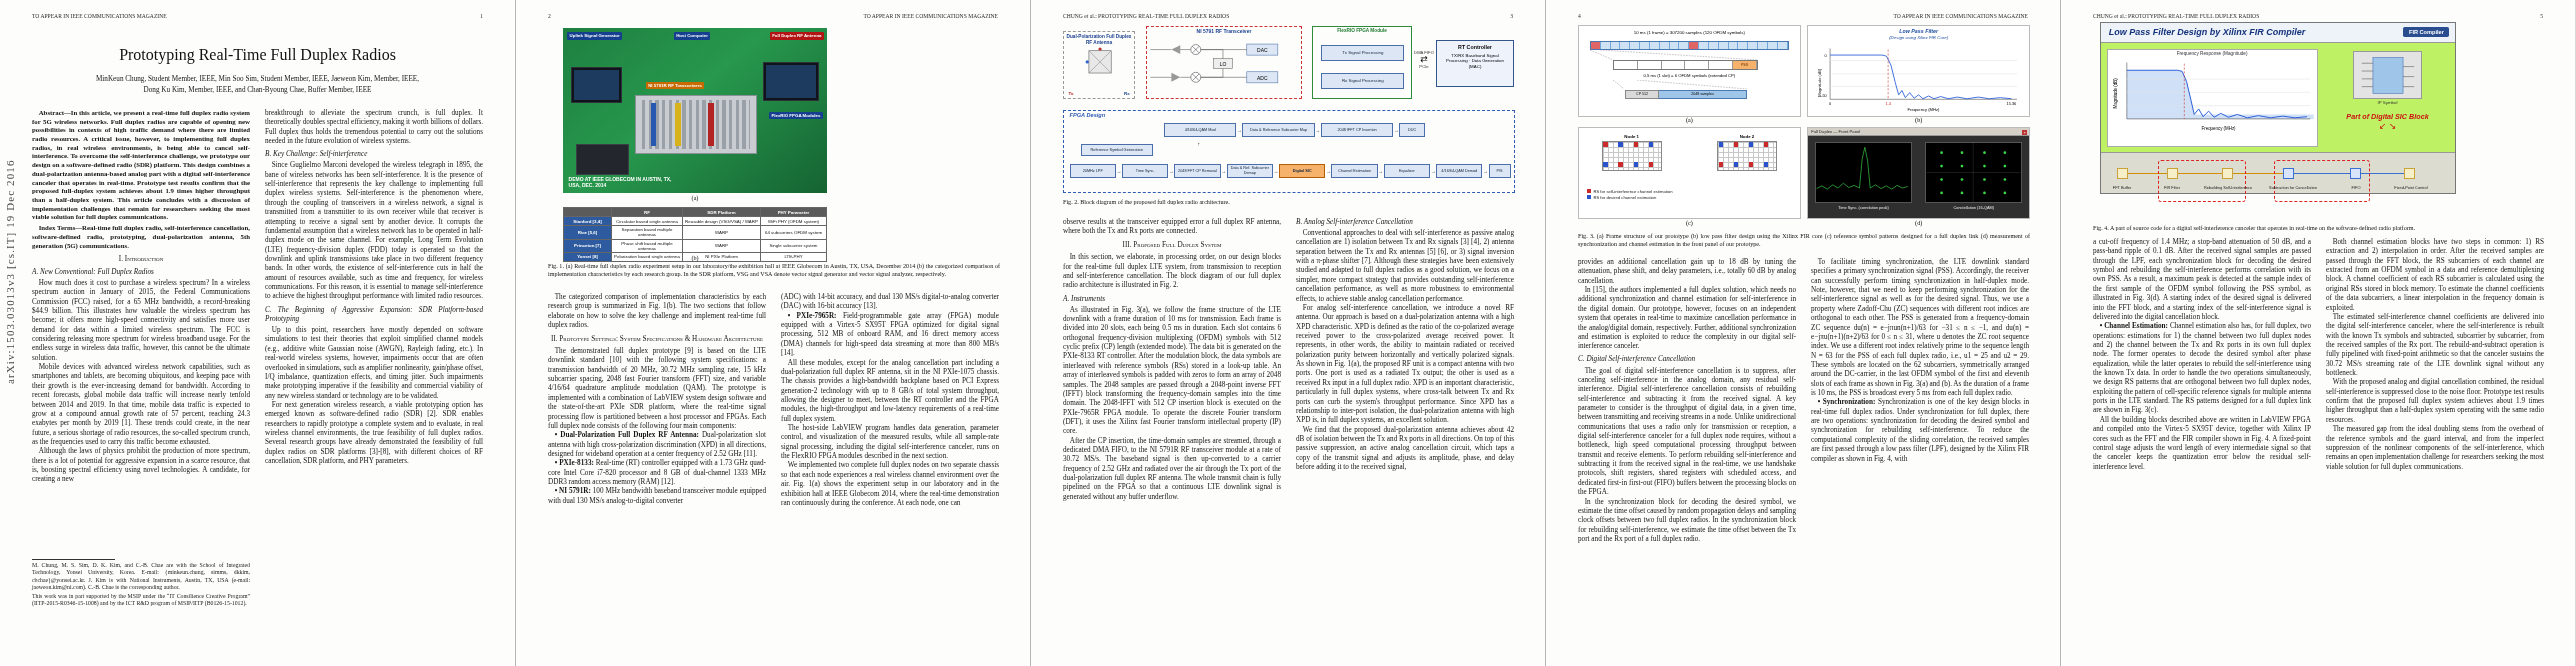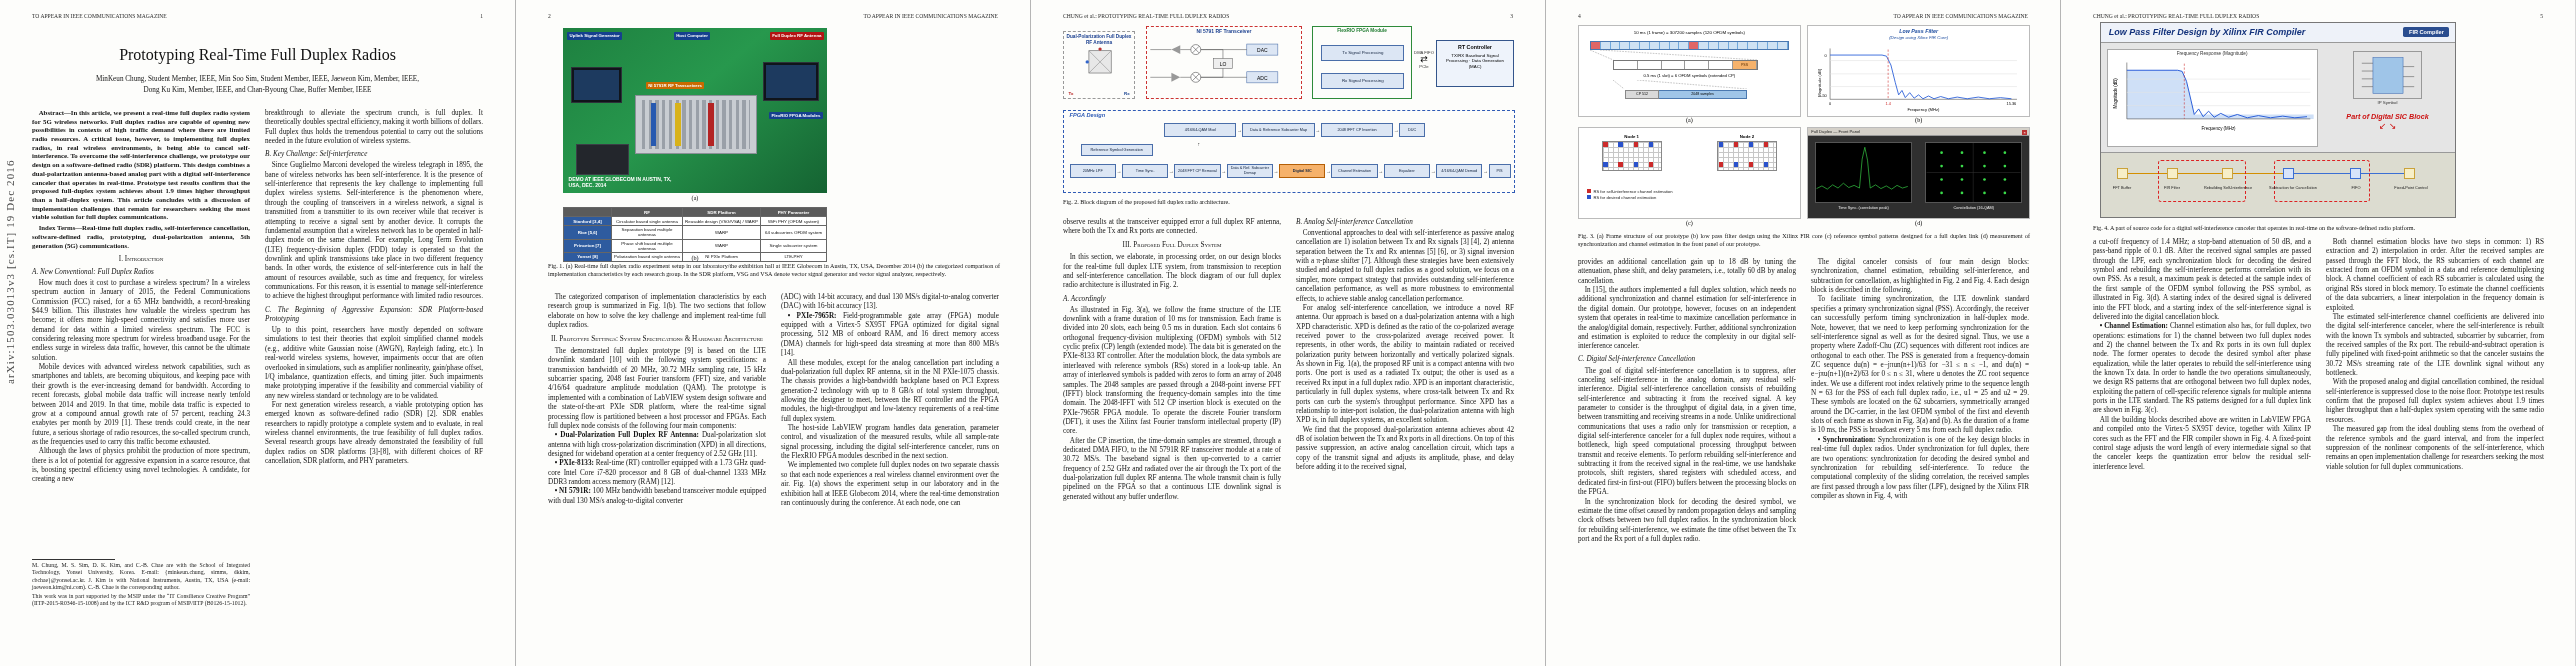--- a/index.html
+++ b/index.html
@@ -89,21 +89,21 @@
   .rs { position:absolute; width:4.4px; height:4.4px; }
   .rsr { background:#cc2a2a; } .rsb { background:#2a52cc; }
   .legrow { font-size:4.2px; color:#222; margin:1.1px 0 0 7.8px; }
   .legsq { display:inline-block; width:4.4px; height:4.4px; margin-right:2.2px; vertical-align:-0.6px; }
   .d-head { position:absolute; top:0; left:0; right:0; height:7.8px; background:#d4d0c8; border-bottom:0.6px solid #999; font-size:4.2px; line-height:7.8px; padding-left:2.8px; color:#222; }
   .wbtn { position:absolute; right:1.7px; top:1.1px; width:5.6px; height:5.6px; background:#b33; color:#fff; font-size:3.9px; line-height:5.6px; text-align:center; }
   .d-body { position:absolute; top:7.8px; left:0; right:0; bottom:0; background:#2f2f2f; }
   .d-cap { position:absolute; color:#eee; font-size:3.9px; text-align:center; width:97px; }
 
   
-  .fig4 { position:absolute; left:39px; top:22px; width:356px; height:196px; border:0.8px solid #777; background:#e5e5e5; }
+  .fig4 { position:absolute; left:39px; top:22px; width:356px; height:172px; border:0.8px solid #777; background:#bef264; }
   .f4titlebar { position:absolute; top:0; left:0; right:0; height:20px; background:#eef2f9; border-bottom:0.6px solid #999; }
   .f4title { position:absolute; left:7.8px; top:4.4px; font:bold italic 9px "Liberation Sans",sans-serif; color:#14337c; }
   .f4tab { position:absolute; right:5.6px; top:3.9px; background:#2a4d8f; color:#fff; font:bold 5.6px "Liberation Sans",sans-serif; padding:2.2px 5.6px; border-radius:1.7px; }
   .f4plotwrap { position:absolute; left:5.6px; top:25.6px; width:211px; height:98px; border:0.6px solid #aaa; background:#fff; }
   .f4ptitle { text-align:center; font-size:4.7px; color:#333; margin-top:1.7px; }
   .f4side { position:absolute; left:223px; top:25.6px; width:127px; height:98px; }
   .ipbox { width:69px; height:48px; background:#e3e3e3; border:0.6px solid #999; margin:2.2px auto 0; position:relative; }
   .iplab { text-align:center; font-size:4.4px; color:#333; margin-top:1.1px; }
   .siclabel { color:#c11; font:bold italic 7.2px "Liberation Sans",sans-serif; text-align:center; margin-top:6.7px; }
   .sicarrow { color:#c11; font-size:9px; text-align:center; }
@@ -335,21 +335,21 @@
         </div>
       </div>
     </div>
     <div class="figcap" style="top:199px;">Fig. 2.   Block diagram of the proposed full duplex radio architecture.</div>
 
     <div class="cols" style="top:218px;height:426px">
       <div class="col">
         <p class="cont">observe results at the transceiver equipped error a full duplex RF antenna, where both the Tx and Rx ports are connected.</p>
         <h2 class="sechead">III. Proposed Full Duplex System</h2>
         <p class="ind">In this section, we elaborate, in processing order, on our design blocks for the real-time full duplex LTE system, from transmission to reception and self-interference cancellation. The block diagram of our full duplex radio architecture is illustrated in Fig. 2.</p>
-        <h3 class="subhead">A. Accordingly</h3>
+        <h3 class="subhead">A. Instruments</h3>
         <p class="ind">As illustrated in Fig. 3(a), we follow the frame structure of the LTE downlink with a frame duration of 10 ms for transmission. Each frame is divided into 20 slots, each being 0.5 ms in duration. Each slot contains 6 orthogonal frequency-division multiplexing (OFDM) symbols with 512 cyclic prefix (CP) length (extended mode). The data bit is generated on the PXIe-8133 RT controller. After the modulation block, the data symbols are interleaved with reference symbols (RSs) stored in a look-up table. An array of interleaved symbols is padded with zeros to form an array of 2048 samples. The 2048 samples are passed through a 2048-point inverse FFT (IFFT) block transforming the frequency-domain samples into the time domain. The 2048-IFFT with 512 CP insertion block is executed on the PXIe-7965R FPGA module. To operate the discrete Fourier transform (DFT), it uses the Xilinx fast Fourier transform intellectual property (IP) core.</p>
         <p class="ind">After the CP insertion, the time-domain samples are streamed, through a dedicated DMA FIFO, to the NI 5791R RF transceiver module at a rate of 30.72 MS/s. The baseband signal is then up-converted to a carrier frequency of 2.52 GHz and radiated over the air through the Tx port of the dual-polarization full duplex RF antenna. The whole transmit chain is fully pipelined on the FPGA so that a continuous LTE downlink signal is generated without any buffer underflow.</p>
       </div>
       <div class="col">
         <h3 class="subhead" style="margin-top:0;">B. Analog Self-interference Cancellation</h3>
         <p class="ind">Conventional approaches to deal with self-interference as passive analog cancellation are 1) isolation between Tx and Rx signals [3] [4], 2) antenna separation between the Tx and Rx antennas [5] [6], or 3) signal inversion with a π-phase shifter [7]. Although these strategies have been extensively studied and adapted to full duplex radios as a good solution, we focus on a simpler, more compact strategy that provides outstanding self-interference cancellation performance, as well as more robustness to environmental effects, to achieve stable analog cancellation performance.</p>
         <p class="ind">For analog self-interference cancellation, we introduce a novel RF antenna. Our approach is based on a dual-polarization antenna with a high XPD characteristic. XPD is defined as the ratio of the co-polarized average received power to the cross-polarized average received power. It represents, in other words, the ability to maintain radiated or received polarization purity between horizontally and vertically polarized signals. As shown in Fig. 1(a), the proposed RF unit is a compact antenna with two ports. One port is used as a radiated Tx output; the other is used as a received Rx input in a full duplex radio. XPD is an important characteristic, particularly in full duplex systems, where cross-talk between Tx and Rx ports can curb the system's throughput performance. Since XPD has a relationship to inter-port isolation, the dual-polarization antenna with high XPD is, in full duplex systems, an excellent solution.</p>
         <p class="ind">We find that the proposed dual-polarization antenna achieves about 42 dB of isolation between the Tx and Rx ports in all directions. On top of this passive suppression, an active analog cancellation circuit, which taps a copy of the transmit signal and adjusts its amplitude, phase, and delay before adding it to the received signal,</p>
       </div>
     </div>
@@ -512,21 +512,20 @@
 
     <div class="cols" style="top:258px;height:386px">
       <div class="col">
         <p class="cont">provides an additional cancellation gain up to 18 dB by tuning the attenuation, phase shift, and delay parameters, i.e., totally 60 dB by analog cancellation.</p>
         <p class="ind">In [15], the authors implemented a full duplex solution, which needs no additional synchronization and channel estimation for self-interference in the digital domain. Our prototype, however, focuses on an independent system that operates in real-time to maximize cancellation performance in the analog/digital domain, respectively. Further, additional synchronization and estimation is exploited to reduce the complexity in our digital self-interference canceler.</p>
         <h3 class="subhead">C. Digital Self-interference Cancellation</h3>
         <p class="ind">The goal of digital self-interference cancellation is to suppress, after canceling self-interference in the analog domain, any residual self-interference. Digital self-interference cancellation consists of rebuilding self-interference and subtracting it from the received signal. A key parameter to consider is the throughput of digital data, in a given time, between transmitting and receiving streams in a node. Unlike unidirectional communications that uses a radio only for transmission or reception, a digital self-interference canceler for a full duplex node requires, without a bottleneck, high speed computational processing throughput between transmit and receive elements. To perform rebuilding self-interference and subtracting it from the received signal in the real-time, we use handshake protocols, shift registers, shared registers with scheduled access, and dedicated first-in first-out (FIFO) buffers between the processing blocks on the FPGA.</p>
         <p class="ind">In the synchronization block for decoding the desired symbol, we estimate the time offset caused by random propagation delays and sampling clock offsets between two full duplex radios. In the synchronization block for rebuilding self-interference, we estimate the time offset between the Tx port and the Rx port of a full duplex radio.</p>
       </div>
       <div class="col">
-        <p class="ind">The digital canceler consists of four main design blocks: synchronization, channel estimation, rebuilding self-interference, and subtraction for cancellation, as highlighted in Fig. 2 and Fig. 4. Each design block is described in the following.</p>
         <p class="ind">To facilitate timing synchronization, the LTE downlink standard specifies a primary synchronization signal (PSS). Accordingly, the receiver can successfully perform timing synchronization in half-duplex mode. Note, however, that we need to keep performing synchronization for the self-interference signal as well as for the desired signal. Thus, we use a property where Zadoff-Chu (ZC) sequences with different root indices are orthogonal to each other. The PSS is generated from a frequency-domain ZC sequence du(n) = e−jπun(n+1)/63 for −31 ≤ n ≤ −1, and du(n) = e−jπu(n+1)(n+2)/63 for 0 ≤ n ≤ 31, where u denotes the ZC root sequence index. We use a different root index relatively prime to the sequence length N = 63 for the PSS of each full duplex radio, i.e., u1 = 25 and u2 = 29. These symbols are located on the 62 subcarriers, symmetrically arranged around the DC-carrier, in the last OFDM symbol of the first and eleventh slots of each frame as shown in Fig. 3(a) and (b). As the duration of a frame is 10 ms, the PSS is broadcast every 5 ms from each full duplex radio.</p>
         <p class="ind"><b>• Synchronization: </b><span>Synchronization is one of the key design blocks in real-time full duplex radios. Under synchronization for full duplex, there are two operations: synchronization for decoding the desired symbol and synchronization for rebuilding self-interference. To reduce the computational complexity of the sliding correlation, the received samples are first passed through a low pass filter (LPF), designed by the Xilinx FIR compiler as shown in Fig. 4, with</span></p>
       </div>
     </div>
   </div>
 
   <div class="page">
     <div class="runhead">
       <span>CHUNG et al.: PROTOTYPING REAL-TIME FULL DUPLEX RADIOS</span>
       <span>5</span>

